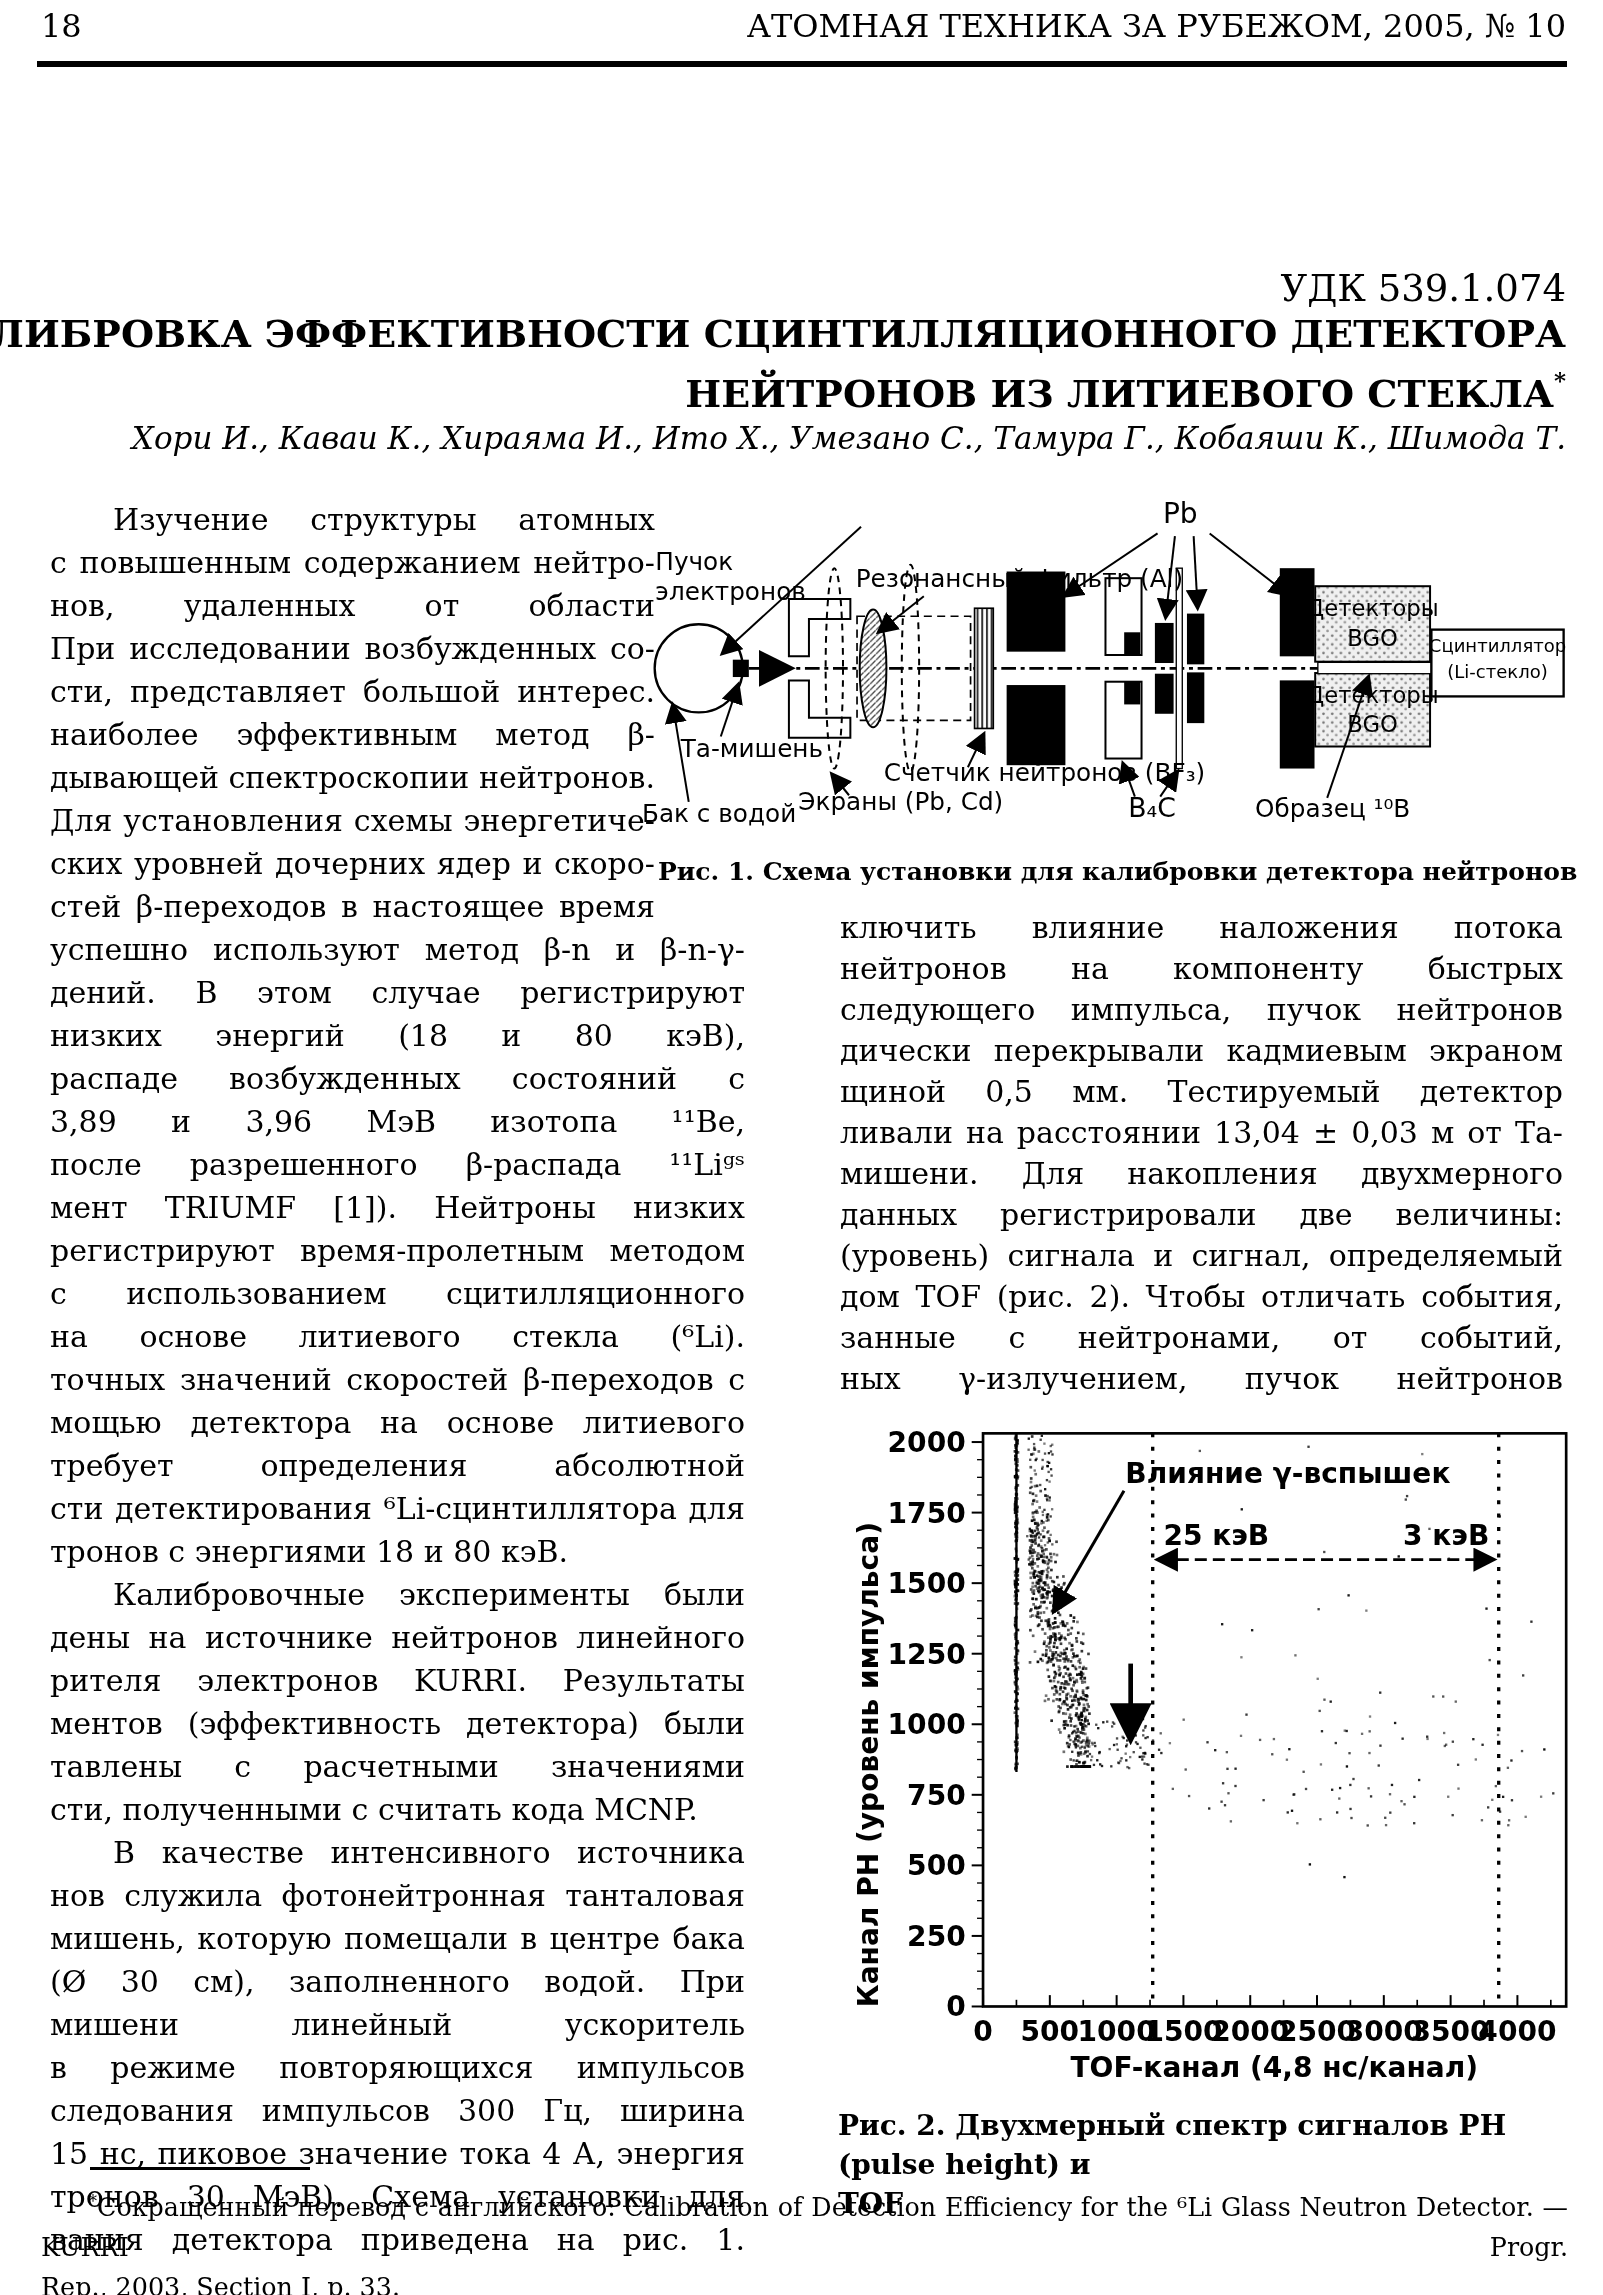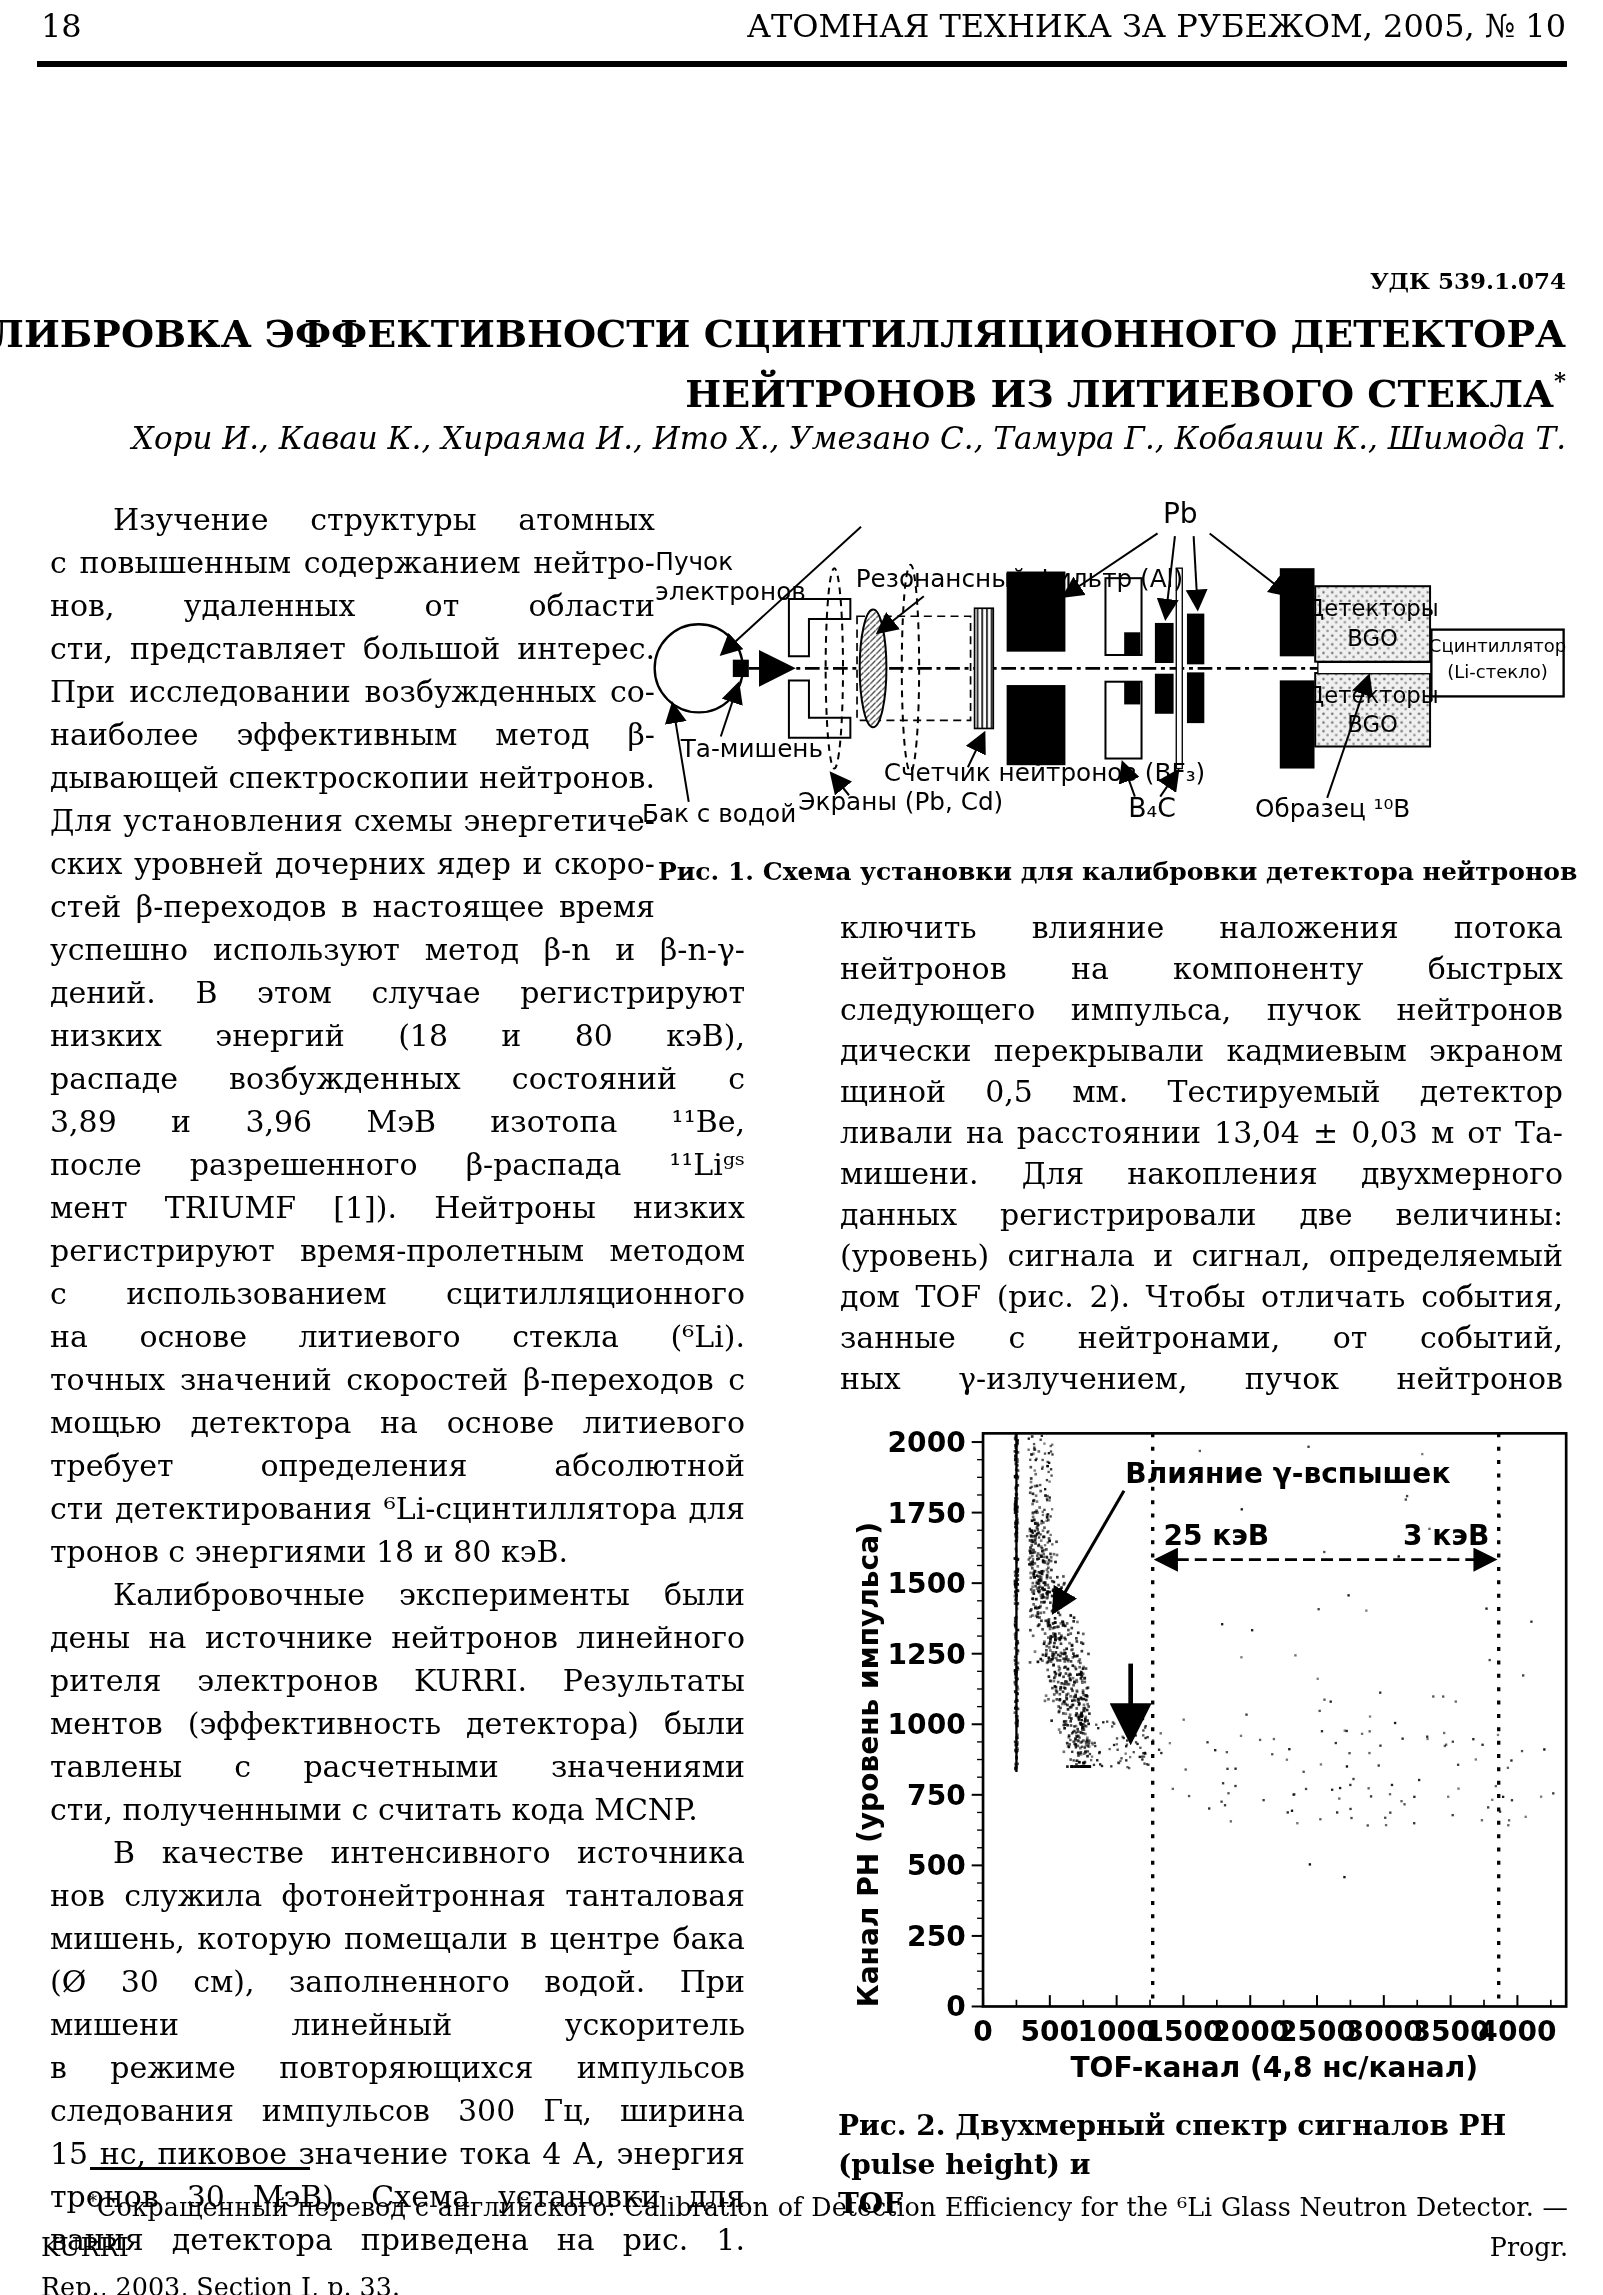--- a/index.html
+++ b/index.html
@@ -2,21 +2,21 @@
 <html style="font-size:10.7px"><head>
 <meta charset="utf-8">
 <style>
   html,body{margin:0;padding:0;background:#fff}
   body{width:1603px;height:2295px;position:relative;color:#000;
        font-family:"DejaVu Serif","DejaVu Sans",serif;
        -webkit-font-smoothing:antialiased}
   .abs{position:absolute}
   .hdr{top:10.7px;font-size:32px;line-height:31px;white-space:nowrap}
   #rule{left:37px;top:61px;width:1530px;height:6px;background:#000}
-  #udc{right:37px;top:267px;font-size:23px;font-weight:bold}
+  #udc{right:37px;top:267px;font-size:37px;font-weight:normal}
   #title{right:37px;top:311px;text-align:right;font-size:38px;font-weight:bold;line-height:46px;white-space:nowrap}
   #title sup{font-size:23px;vertical-align:18.7px}
   #authors{right:37px;top:420px;font-size:31px;font-style:italic;white-space:nowrap}
   .col{font-size:30px}
   #leftcol{left:50px;top:498px;width:695px}
   #rightcol{left:840px;top:907px;width:723px}
   .jline{height:43px;line-height:43px;text-align:justify;text-align-last:justify;overflow:hidden}
   #rightcol .jline{height:41px;line-height:41px}
   .jline.indent{text-indent:63px}
   .jline.end{text-align-last:left}
@@ -45,22 +45,22 @@
   <div class="abs" id="title">
     <div>КАЛИБРОВКА ЭФФЕКТИВНОСТИ СЦИНТИЛЛЯЦИОННОГО ДЕТЕКТОРА</div>
     <div><span>НЕЙТРОНОВ ИЗ ЛИТИЕВОГО СТЕКЛА</span><sup>*</sup></div>
   </div>
   <div class="abs" id="authors">Хори И., Каваи К., Хираяма И., Ито Х., Умезано С., Тамура Г., Кобаяши К., Шимода Т.</div>
 
   <div class="abs col" id="leftcol">
       <div class="jline indent narrow">Изучение структуры атомных ядер</div>
       <div class="jline narrow">с повышенным содержанием нейтро-</div>
       <div class="jline narrow">нов, удаленных от области стабильно-</div>
+      <div class="jline narrow">При исследовании возбужденных со-</div>
       <div class="jline narrow">сти, представляет большой интерес.</div>
-      <div class="jline narrow">При исследовании возбужденных со-</div>
       <div class="jline narrow">наиболее эффективным метод β-запаз-</div>
       <div class="jline narrow">дывающей спектроскопии нейтронов.</div>
       <div class="jline narrow">Для установления схемы энергетиче-</div>
       <div class="jline narrow">ских уровней дочерних ядер и скоро-</div>
       <div class="jline narrow">стей β-переходов в настоящее время</div>
       <div class="jline">успешно используют метод β-n и β-n-γ-совпа-</div>
       <div class="jline">дений. В этом случае регистрируют нейтроны</div>
       <div class="jline">низких энергий (18 и 80 кэВ), испускаемых при</div>
       <div class="jline">распаде возбужденных состояний с энергиями</div>
       <div class="jline">3,89 и 3,96 МэВ изотопа ¹¹Be, образующегося</div>

